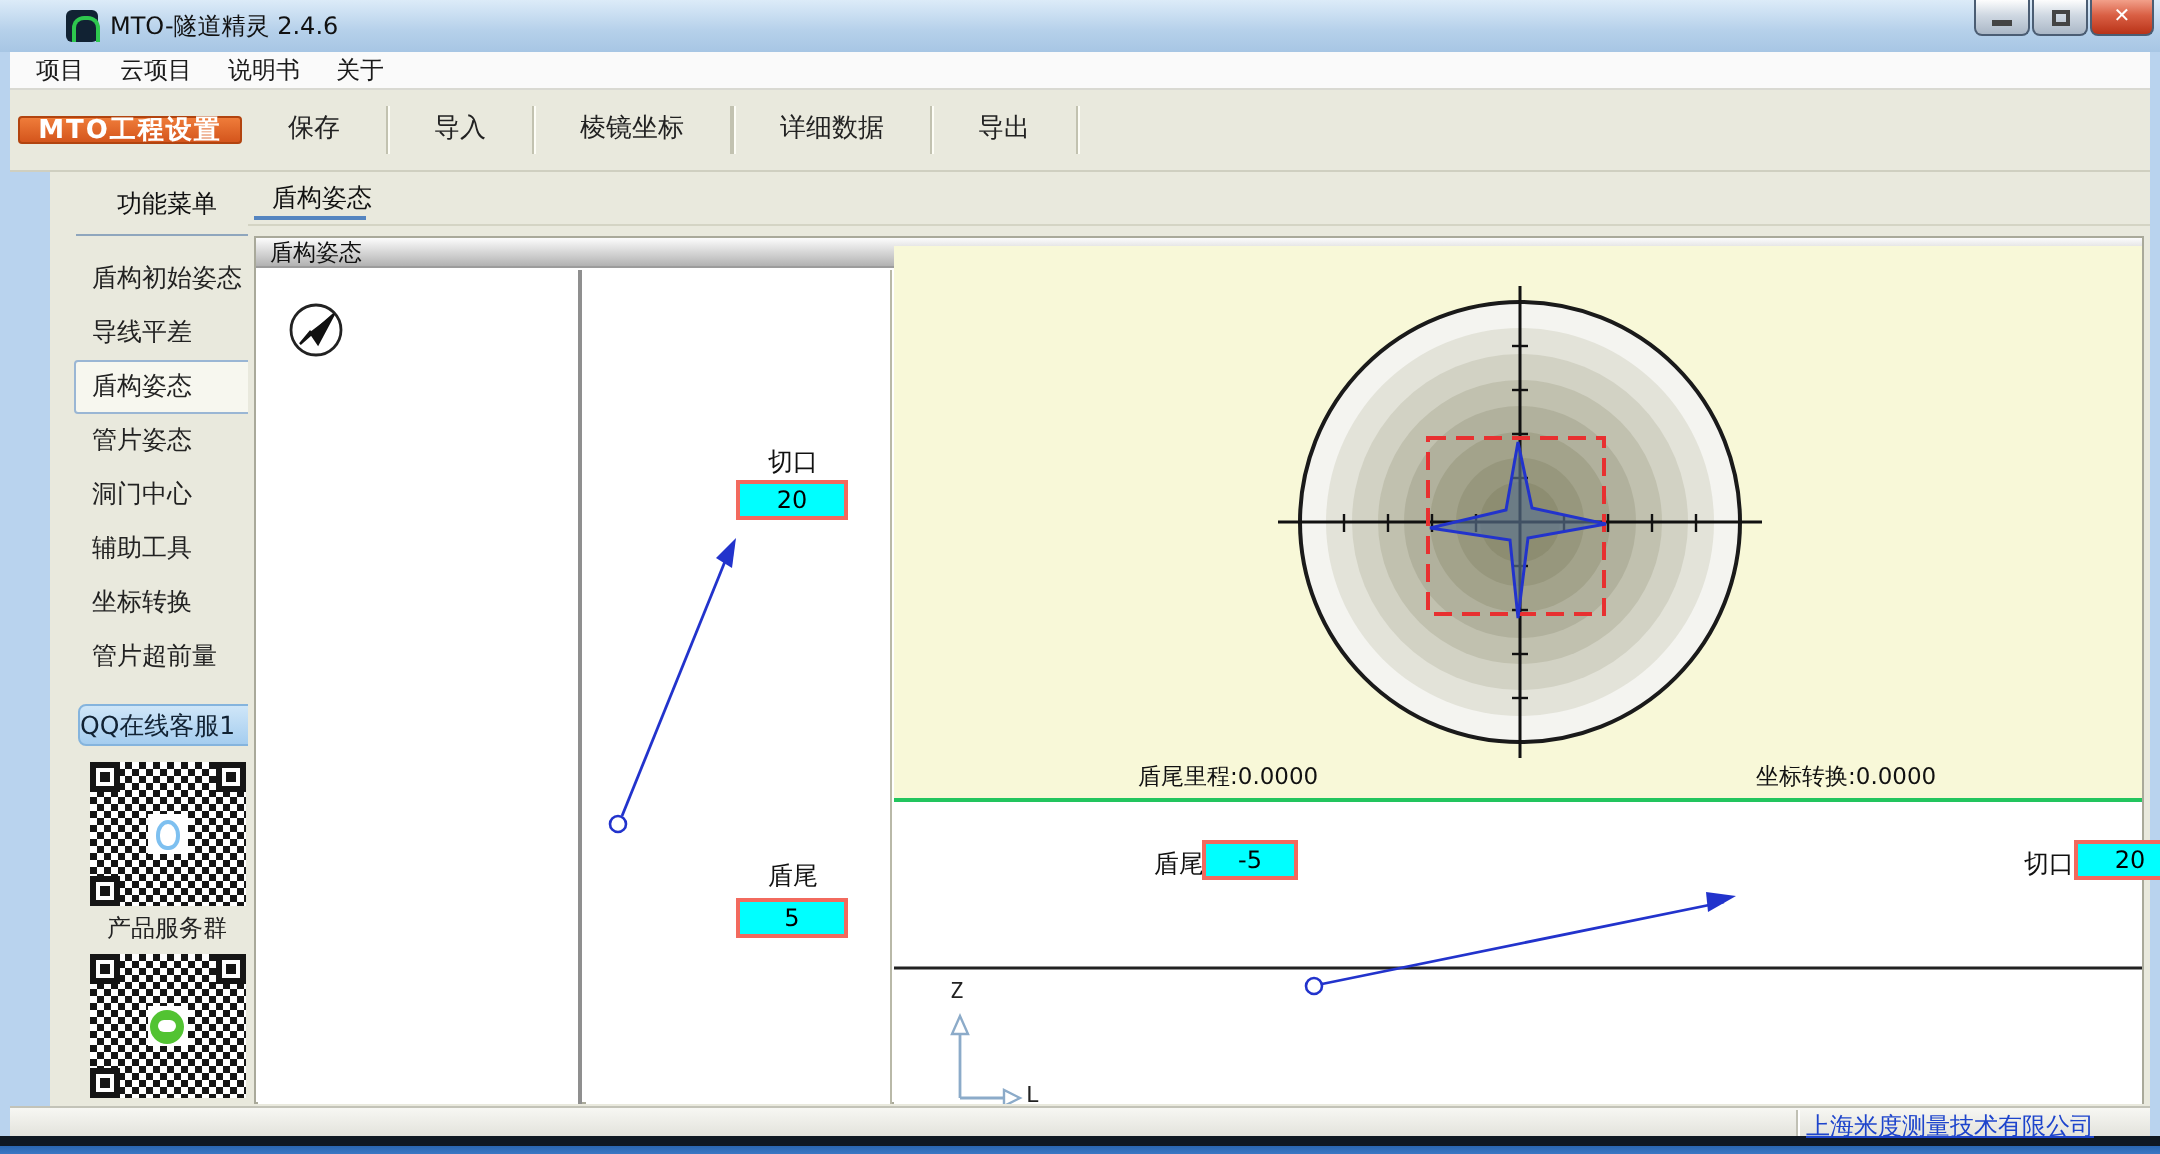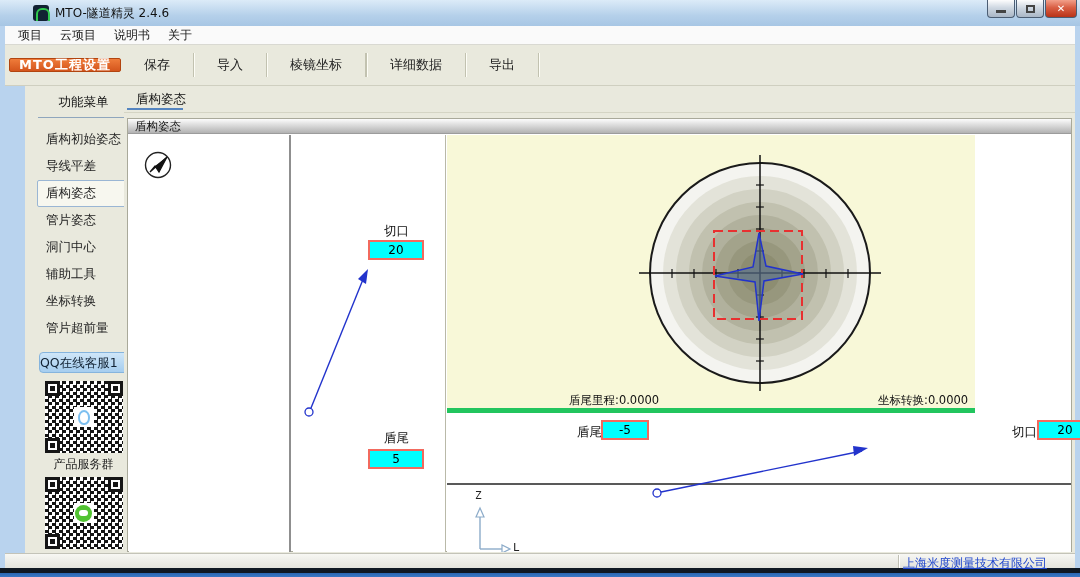--- a/index.html
+++ b/index.html
@@ -69,21 +69,21 @@
   .tab { position:absolute; left:6px; top:5px; padding:0 6px; font-size:12.5px; color:#111; }
   .tab-underline { position:absolute; left:3px; top:22px; width:56px; height:2px; background:#5585c0; }
 
   .groupbox { position:absolute; left:3px; top:32px; width:945px; height:434px; border:1px solid #a9a99a; background:#fff; }
   .gb-header { position:absolute; left:0; top:0; width:100%; height:15px;
     background:linear-gradient(#fcfcfc,#b2b2b2); border-bottom:1px solid #9c9c9c;
     font-size:11.5px; color:#111; padding-left:7px; line-height:15px; }
 
   .panel-a { position:absolute; left:1px; top:16px; width:162px; height:417px; background:#fff; border-right:2px solid #8f8f8f; }
   .panel-b { position:absolute; left:165px; top:16px; width:153px; height:417px; background:#fff; border-right:1px solid #b9b9a8; }
-  .panel-c { position:absolute; left:319px; top:16px; width:528px; height:278px; background:#f8f8d8; border-bottom:5px solid #22c55e; }
+  .panel-c { position:absolute; left:319px; top:4px; width:624px; height:278px; background:#f8f8d8; border-bottom:2px solid #22c55e; }
   .panel-d { position:absolute; left:319px; top:294px; width:624px; height:139px; background:#fff; }
 
   .field-label { position:absolute; font-size:12.5px; color:#111; }
   .cyanbox { position:absolute; background:#00ffff; border:2px solid #f26a5e; color:#000000;
     font-size:12px; text-align:center; display:flex; align-items:center; justify-content:center; }
 
   .mileage { position:absolute; top:258px; font-size:11.5px; color:#111; }
 
   .axis-label { position:absolute; font-size:11px; font-family:"DejaVu Sans Mono","Liberation Mono",monospace; color:#222; }
 

